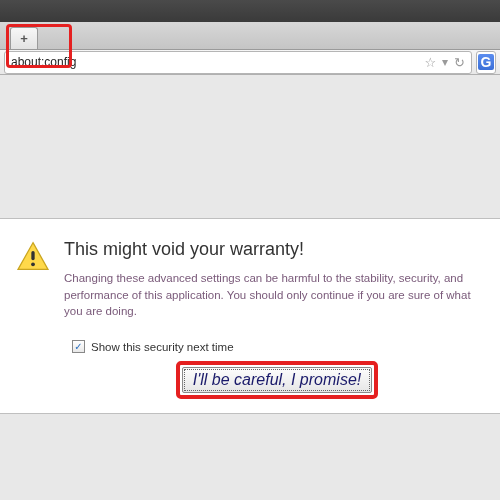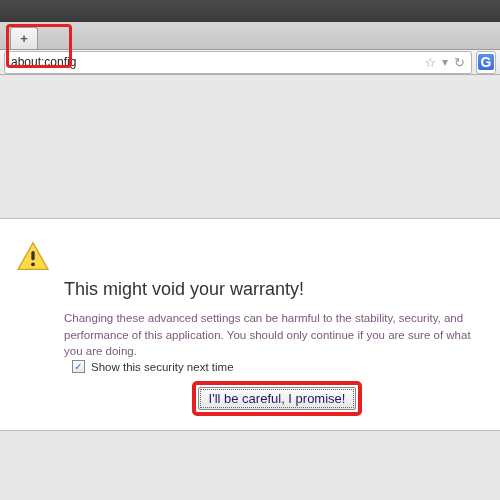--- a/index.html
+++ b/index.html
@@ -74,50 +74,50 @@
     padding: 20px 10px 20px 16px;
     display: flex;
     gap: 14px;
   }
   .icon-col { width: 34px; padding-top: 2px;}
   .text-col { flex: 1; }
   .warn-icon svg { width: 34px; height: 30px; display:block;}
   h2 {
     font-size: 18px; font-weight: 400; color: #333;
     margin-bottom: 10px;
-    margin-top: 40px;
   }
   .para {
     font-size: 11.5px; color: #7a5a7a; line-height: 1.45;
-    margin-bottom: 0;
+    margin-bottom: 20px;
   }
   .chk-row {
     font-size: 11.5px; color: #333;
     display: flex; align-items: center; gap: 6px;
     margin-left: 8px;
     margin-bottom: 14px;
   }
   .chk {
     width: 13px; height: 13px;
     border: 1px solid #888;
     background: linear-gradient(#fff,#e8e8e8);
     display: inline-flex; align-items: center; justify-content: center;
     font-size: 10px; color: #2a6fbf;
   }
   .btn-row { display: flex; justify-content: center; }
   .promise-btn {
-    font-size: 13px;
+    font-size: 16px;
     padding: 3px 10px;
     background: linear-gradient(#fdfdfd,#e6e6e6);
     border: 1px solid #8a8a8a;
     border-radius: 2px;
     color: #1a1a6a;
     cursor: pointer;
     outline: 1px dotted #666;
     outline-offset: -3px;
+    font-style: italic;
   }
 
   
   .hl {
     position: absolute;
     border: 3px solid #e52020;
     border-radius: 4px;
     pointer-events: none;
     z-index: 50;
   }

